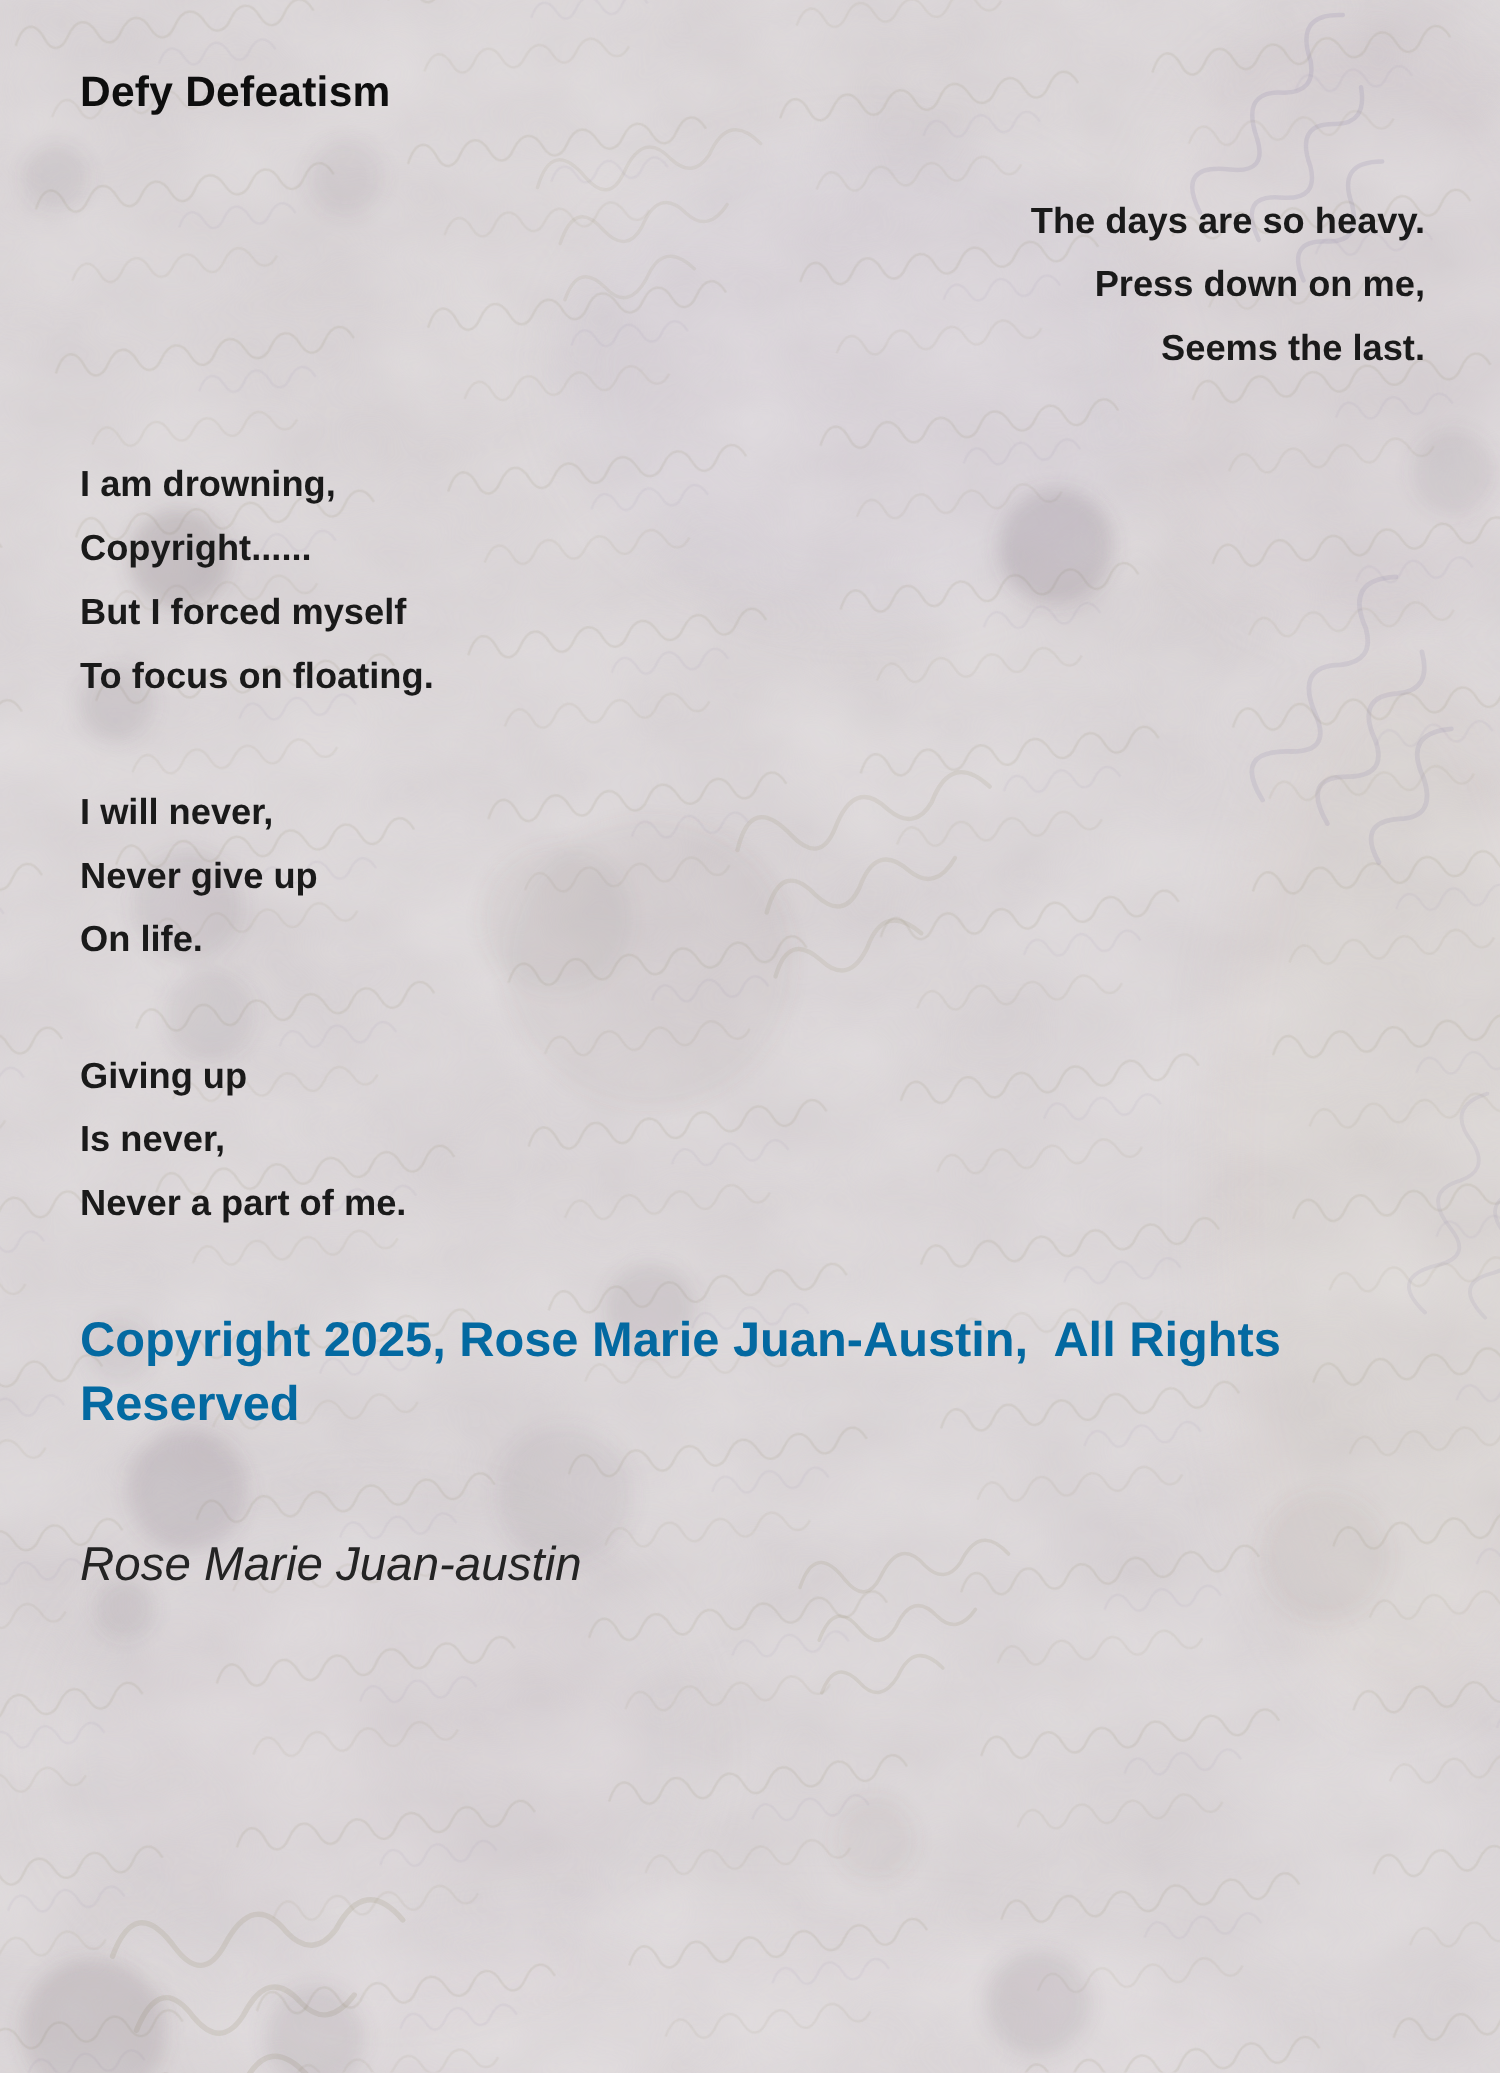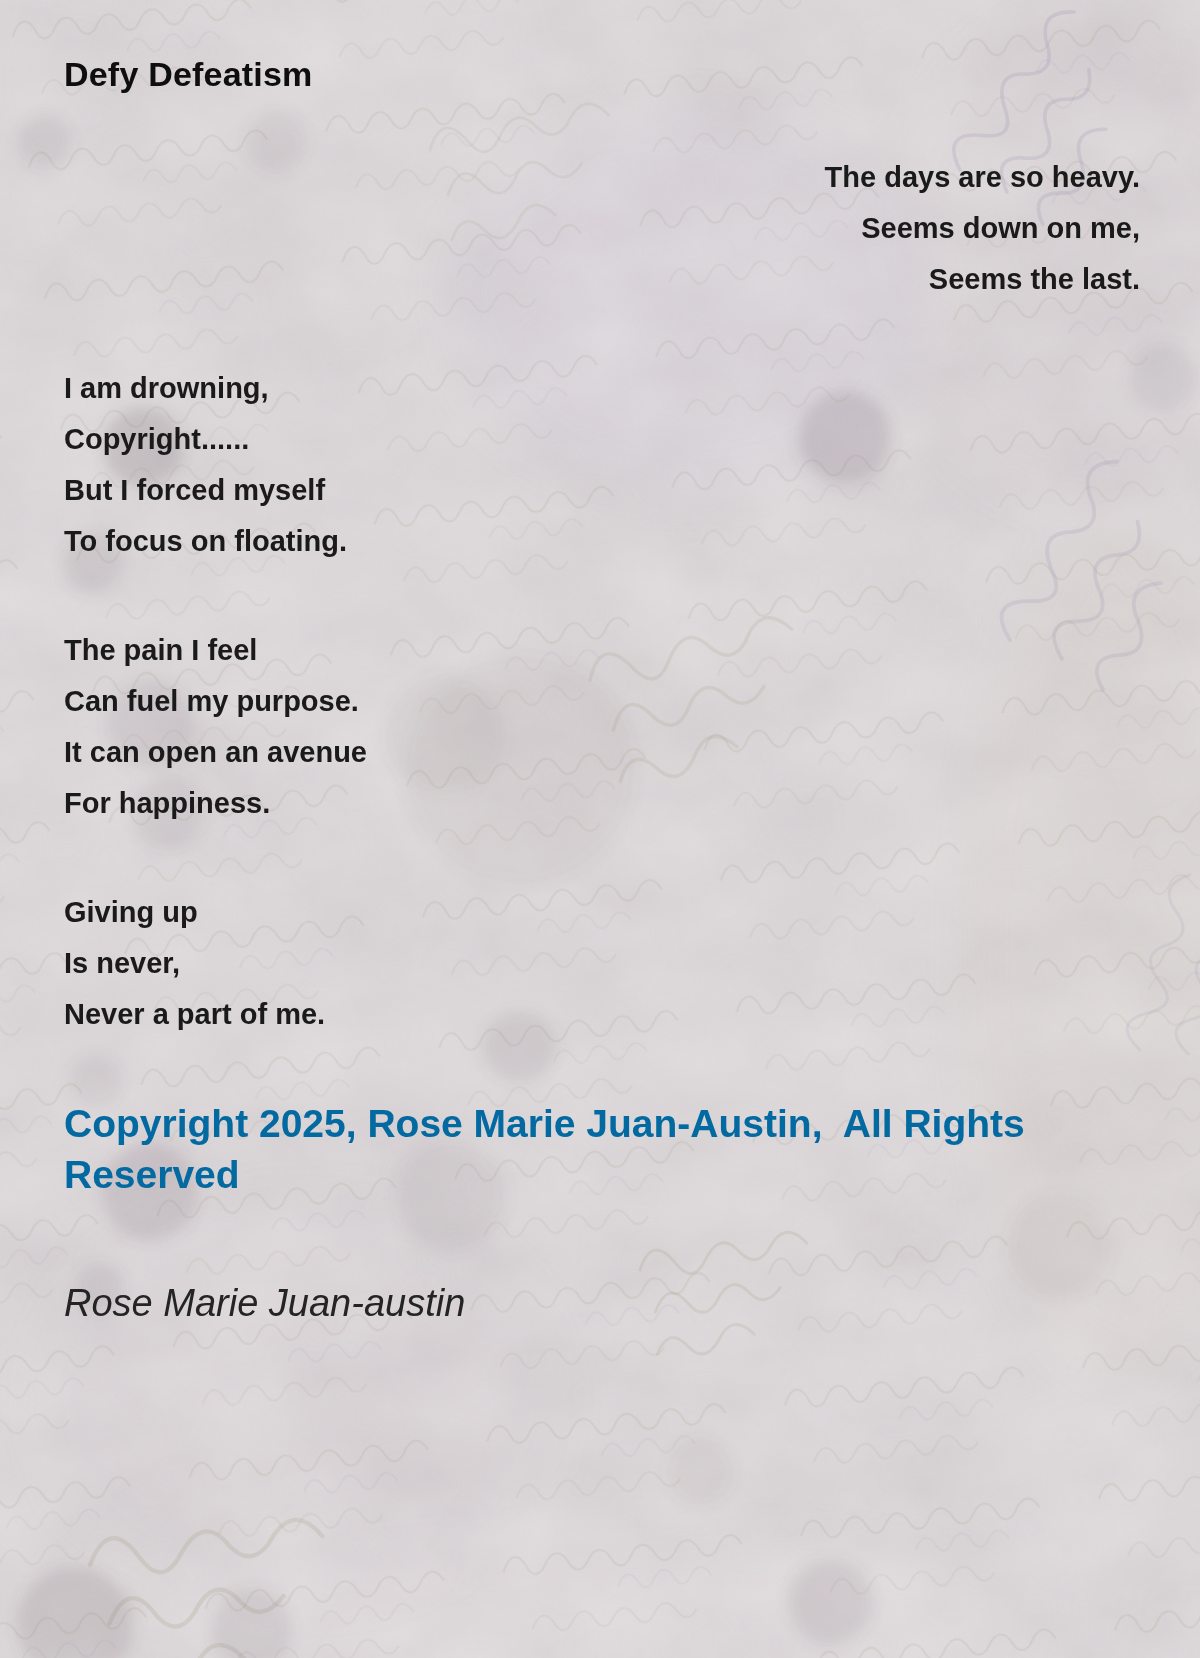--- a/index.html
+++ b/index.html
@@ -114,38 +114,37 @@
       <circle cx="1060" cy="1245" r="52" opacity="0.07"></circle>
       <circle cx="700" cy="1472" r="34" opacity="0.07"></circle>
     </g>
   </svg>
 
   <div class="content">
     <h1 class="title">Defy Defeatism</h1>
 
     <div class="stanza first">
       <div class="line">The days are so heavy.</div>
-      <div class="line">Seems down on me,</div>
+      <div class="line">Press down on me,</div>
       <div class="line">Seems the last.</div>
     </div>
 
     <div class="stanza">
       <div class="line">I am drowning,</div>
       <div class="line">Copyright......</div>
       <div class="line">But I forced myself</div>
       <div class="line">To focus on floating.</div>
     </div>
 
+    <div class="stanza">
+      <div class="line">I will never,</div>
+      <div class="line">Never give up</div>
+      <div class="line">On life.</div>
+    </div>
 
-    <div class="stanza">
-      <div class="line">The pain I feel</div>
-      <div class="line">Can fuel my purpose.</div>
-      <div class="line">It can open an avenue</div>
-      <div class="line">For happiness.</div>
-    </div>
 
     <div class="stanza">
       <div class="line">Giving up</div>
       <div class="line">Is never,</div>
       <div class="line">Never a part of me.</div>
     </div>
 
     <div class="copyright">Copyright 2025, Rose Marie Juan-Austin,  All Rights Reserved</div>
 
     <div class="signature">Rose Marie Juan-austin</div>

